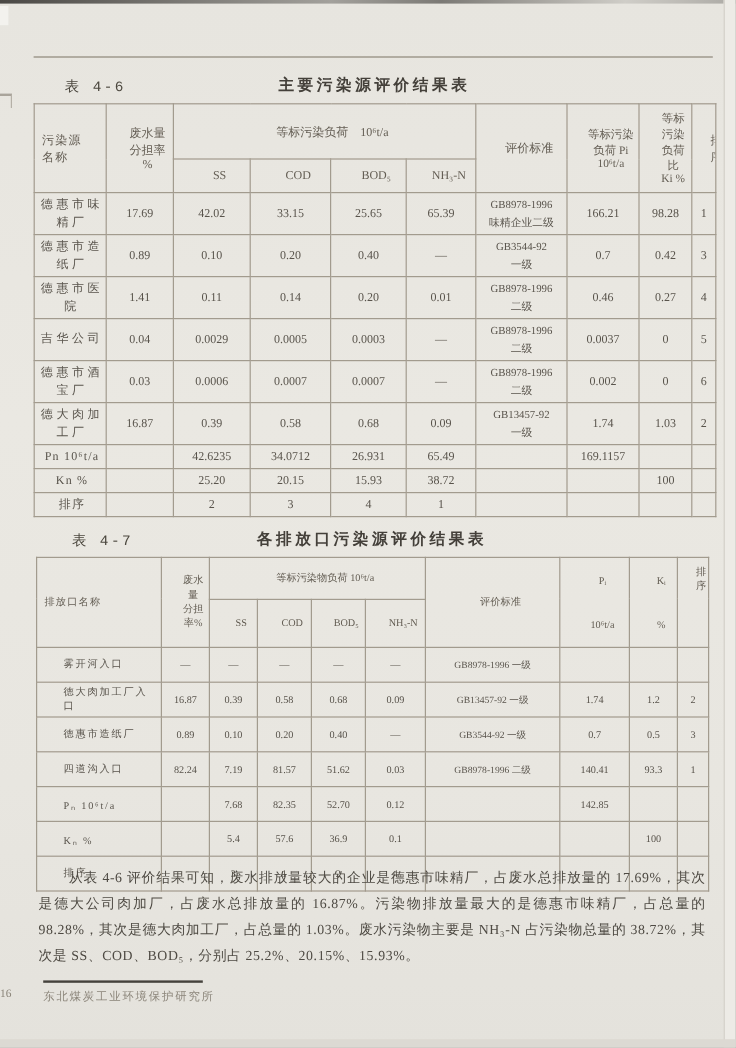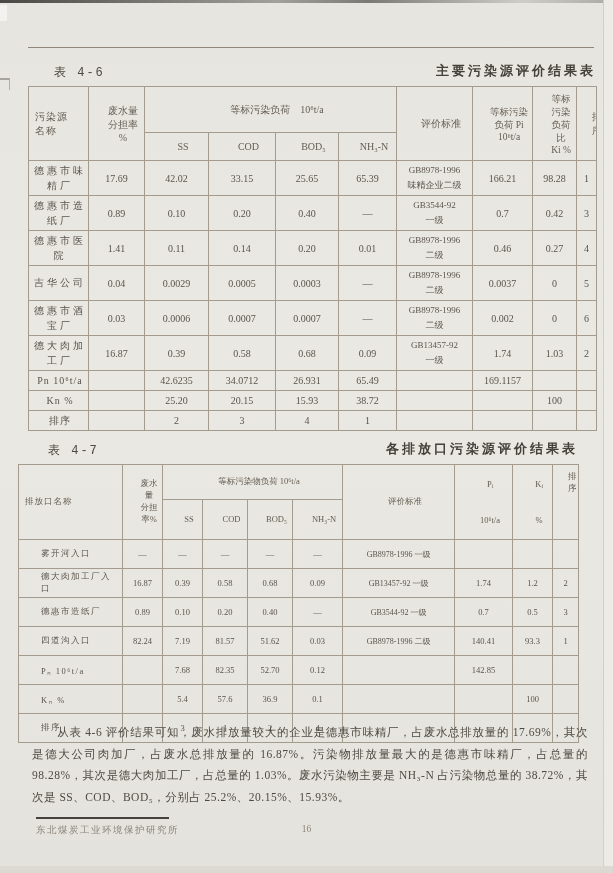--- a/index.html
+++ b/index.html
@@ -16,24 +16,24 @@
   .scan-mark { position:absolute; top:78px; left:0; width:9px; height:10px; border-top:2px solid #a9a49b; border-right:1px solid #b5b0a7; }
   .edge-right { position:absolute; top:0; right:0; width:9px; height:100%; background:#edebe6; border-left:1px solid #d2cfc8; }
   .edge-bottom { position:absolute; bottom:0; left:0; right:0; height:7px; background:#dcd9d3; }
 
   .doc-header { position:absolute; top:29px; left:40px; right:34px; text-align:center;
     font-size:9.5px; letter-spacing:1.5px; color:#948e82; }
   .header-rule { position:absolute; top:47px; left:28px; width:566px; border-top:1.5px solid #8e867a; }
 
   .tblwrap { position:absolute; }
   .t46w { top:60px; left:28px; width:568px; }
-  .t47w { top:438px; left:18px; width:560px; }
+  .t47w { top:438px; left:30px; width:560px; }
   .caption { position:relative; height:26px; }
   .caption .lbl { position:absolute; left:26px; top:4px; font-size:12px; letter-spacing:2px; color:#4c483f;font-family:Liberation Mono, monospace; }
-  .caption .ttl { position:absolute; left:0; right:0; top:2px; text-align:right;
+  .caption .ttl { position:absolute; left:0; right:0; top:2px; text-align:center;
     font-size:13px; font-weight:bold; letter-spacing:3px; color:#44403a; }
 
   table { border-collapse:collapse; table-layout:fixed; }
   #t46 { width:568px; font-size:10px; }
   #t47 { width:560px; font-size:8.5px; }
   th,td { border:1px solid #a29b8e; text-align:center; vertical-align:middle;
     padding:1px 2px; font-weight:normal; white-space:pre-line; color:#59544c; overflow:hidden; }
   table { border:1.5px solid #8a8376; }
   th { color:#635d53;padding-left:15px; }
   #t46 thead tr:first-child { height:46px; }
@@ -51,21 +51,21 @@
   .thname { text-align:left; padding-left:6px; letter-spacing:1px; }
   .split { display:flex; flex-direction:column; justify-content:space-between; height:48px; padding:2px 0; }
   .split2 { display:flex; flex-direction:column; justify-content:space-between; height:46px; padding:3px 0;gap:25px; }
 
   .para { position:absolute; top:722px; left:32px; width:556px;
     font-size:11.5px; line-height:21.5px; text-align:justify;
     text-indent:2.2em; color:#4e4a43; letter-spacing:.5px; }
 
   .footer-rule { position:absolute; top:817px; left:36px; width:133px; height:2px; background:#45423c; }
   .footer-org { position:absolute; top:824px; left:36px; font-size:9.5px; letter-spacing:1.5px; color:#8b857a; }
-  .footer-page { position:absolute; top:824px; left:0; right:0; text-align:center; font-size:9.5px; color:#8b857a; }
+  .footer-page { position:absolute; top:824px; left:0; right:0; font-size:9.5px; color:#8b857a; }
 </style>
 </head>
 <body>
 
 <div class="paper">
   <div class="scan-top"></div>
   <div class="edge-right"></div>
   <div class="edge-bottom"></div>
   <div class="scan-notch"></div>
   <div class="scan-mark"></div>

